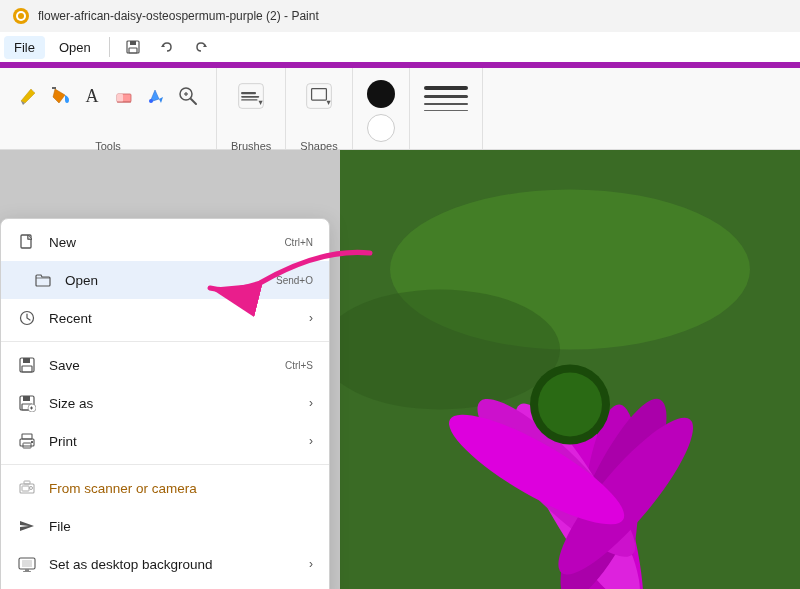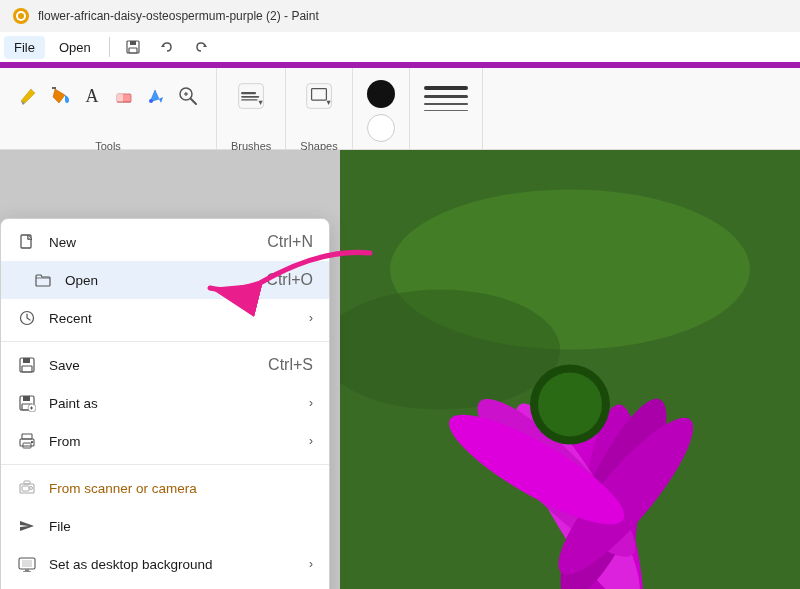--- a/index.html
+++ b/index.html
@@ -200,21 +200,21 @@
       align-items: center;
       justify-content: center;
       font-size: 16px;
       flex-shrink: 0;
     }
     .menu-item-label {
       flex: 1;
     }
     .menu-item-shortcut {
       color: #666;
-      font-size: 16px;
+      font-size: 10px;
       margin-left: auto;
     }
     .menu-item-arrow {
       color: #555;
       font-size: 12px;
     }
     .menu-divider {
       height: 1px;
       background: #e8e8e8;
       margin: 4px 0;
@@ -406,21 +406,21 @@
       </div>
 
       <div class="file-menu-item highlighted">
         <div class="menu-icon">
           <svg width="18" height="18" viewBox="0 0 18 18">
             <path d="M2 5 Q2 4 3 4 L7 4 L8 6 L15 6 Q16 6 16 7 L16 14 Q16 15 15 15 L3 15 Q2 15 2 14 Z" fill="none" stroke="#555" stroke-width="1.2"></path>
             <path d="M2 7 L16 7" stroke="#555" stroke-width="0.8"></path>
           </svg>
         </div>
         <span class="menu-item-label">Open</span>
-        <span class="menu-item-shortcut">Ctrl+O</span>
+        <span class="menu-item-shortcut">Send+O</span>
       </div>
 
       <div class="file-menu-item">
         <div class="menu-icon">
           <svg width="18" height="18" viewBox="0 0 18 18">
             <circle cx="9" cy="9" r="6.5" fill="none" stroke="#555" stroke-width="1.2"></circle>
             <path d="M9 5 L9 9 L12 11" fill="none" stroke="#555" stroke-width="1.2" stroke-linecap="round"></path>
           </svg>
         </div>
         <span class="menu-item-label">Recent</span>
@@ -444,34 +444,34 @@
       <div class="file-menu-item">
         <div class="menu-icon">
           <svg width="18" height="18" viewBox="0 0 18 18">
             <rect x="2" y="2" width="14" height="14" rx="1.5" fill="none" stroke="#555" stroke-width="1.2"></rect>
             <rect x="5" y="2" width="7" height="5" fill="#555"></rect>
             <rect x="4" y="10" width="10" height="6" rx="0.5" fill="none" stroke="#555" stroke-width="1.2"></rect>
             <circle cx="14" cy="14" r="4" fill="#fff" stroke="#555" stroke-width="0.5"></circle>
             <path d="M12 14 L15 14 M13.5 12.5 L13.5 15.5" stroke="#555" stroke-width="1"></path>
           </svg>
         </div>
-        <span class="menu-item-label">Paint as</span>
+        <span class="menu-item-label">Size as</span>
         <span class="menu-item-arrow">›</span>
       </div>
 
       <div class="file-menu-item">
         <div class="menu-icon">
           <svg width="18" height="18" viewBox="0 0 18 18">
             <rect x="4" y="2" width="10" height="5" rx="0.5" fill="none" stroke="#555" stroke-width="1.1"></rect>
             <rect x="2" y="7" width="14" height="7" rx="1" fill="none" stroke="#555" stroke-width="1.1"></rect>
             <rect x="5" y="11" width="8" height="5" rx="0.5" fill="none" stroke="#555" stroke-width="1"></rect>
             <rect x="13" y="9" width="2" height="2" rx="0.5" fill="#555"></rect>
           </svg>
         </div>
-        <span class="menu-item-label">From</span>
+        <span class="menu-item-label">Print</span>
         <span class="menu-item-arrow">›</span>
       </div>
 
       <div class="menu-divider"></div>
 
       <div class="file-menu-item disabled">
         <div class="menu-icon">
           <svg width="18" height="18" viewBox="0 0 18 18">
             <rect x="2" y="5" width="14" height="9" rx="1" fill="none" stroke="#aaa" stroke-width="1.1"></rect>
             <rect x="4" y="7" width="7" height="5" rx="0.5" fill="none" stroke="#aaa" stroke-width="1"></rect>

